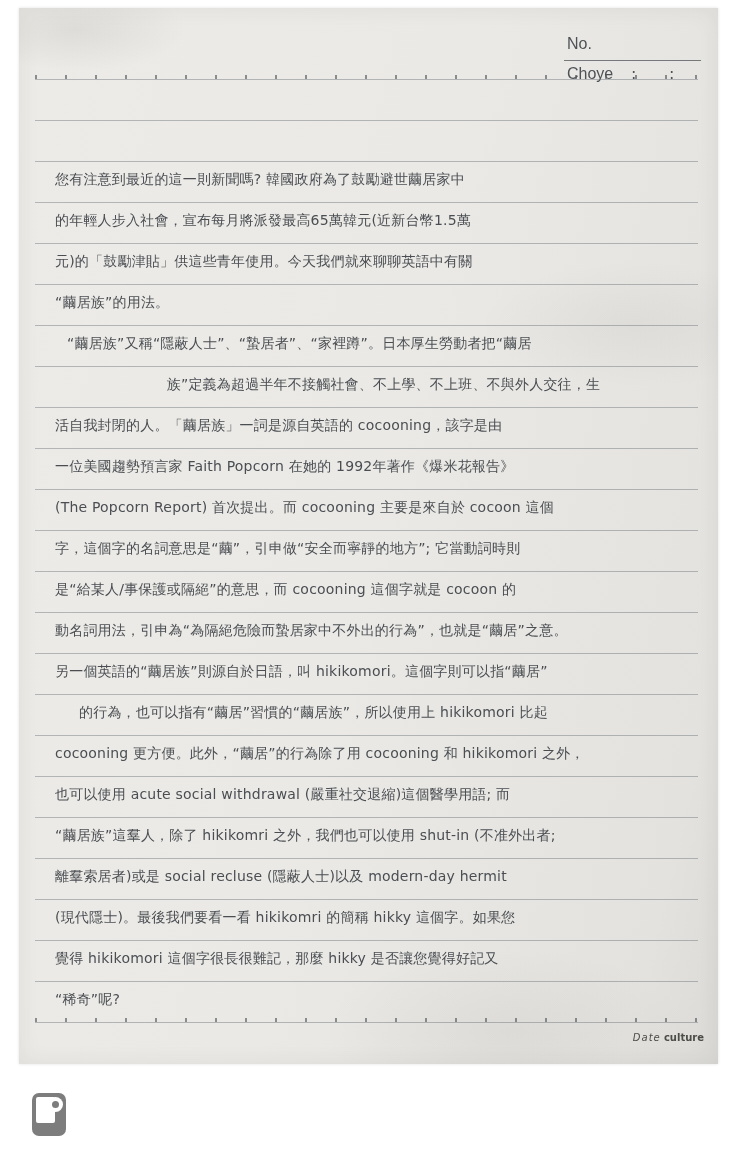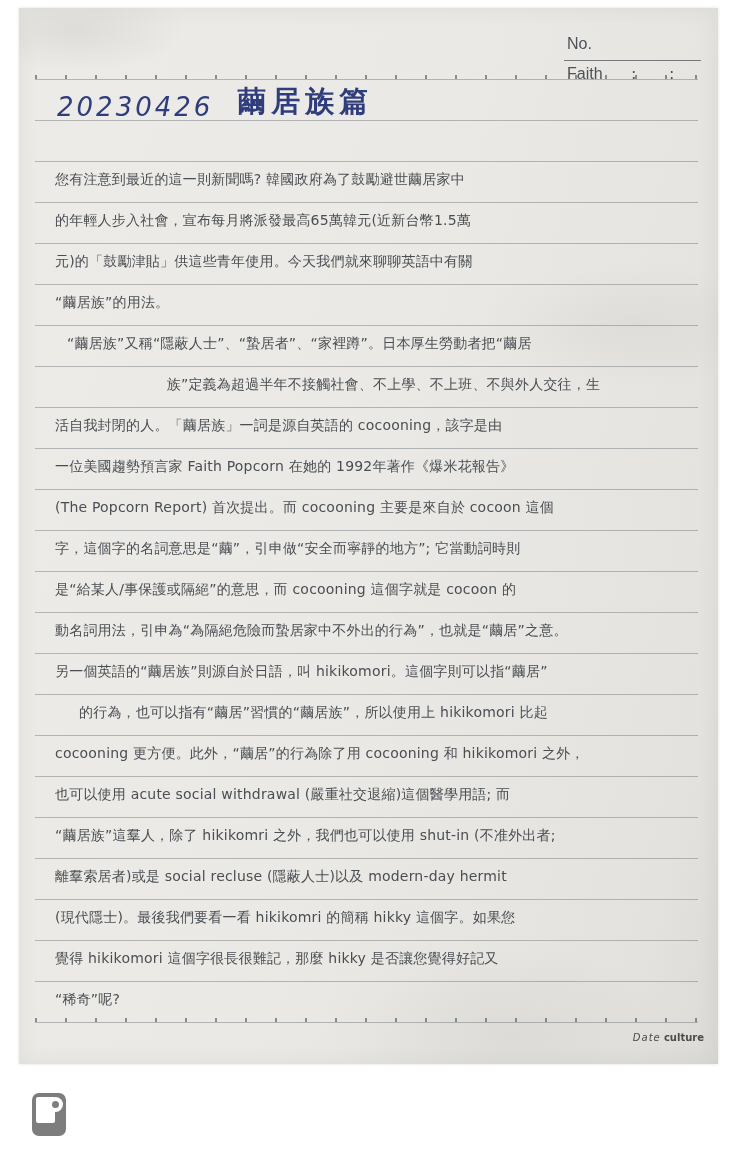--- a/index.html
+++ b/index.html
@@ -76,21 +76,21 @@
   }
 </style>
 </head>
 <body>
 
 <div class="paper">
   <div class="smudge"></div>
 
   <div class="hdr-no">No.</div>
   <div class="hdr-no-line"></div>
-  <div class="hdr-date">Faith</div>
+  <div class="hdr-date">Choye</div>
   <div class="hdr-colon1">:</div>
   <div class="hdr-colon2">:</div>
 
   <div id="rules">
       <div class="rule tick" style="top: 71px;"></div>
       <div class="rule" style="top: 112px;"></div>
       <div class="rule" style="top: 153px;"></div>
       <div class="rule" style="top: 194px;"></div>
       <div class="rule" style="top: 235px;"></div>
       <div class="rule" style="top: 276px;"></div>
@@ -107,24 +107,20 @@
       <div class="rule" style="top: 727px;"></div>
       <div class="rule" style="top: 768px;"></div>
       <div class="rule" style="top: 809px;"></div>
       <div class="rule" style="top: 850px;"></div>
       <div class="rule" style="top: 891px;"></div>
       <div class="rule" style="top: 932px;"></div>
       <div class="rule" style="top: 973px;"></div>
       <div class="rule tick" style="top: 1014px;"></div>
     </div>
 
-  <div class="title-row">
-    <span class="title-date">20230426</span>
-    <span class="title-text">繭居族篇</span>
-  </div>
 
   <div id="hlines">
       <div class="hline" style="top: 148px;">您有注意到最近的這一則新聞嗎? 韓國政府為了鼓勵避世繭居家中</div>
       <div class="hline" style="top: 189px;">的年輕人步入社會，宣布每月將派發最高65萬韓元(近新台幣1.5萬</div>
       <div class="hline" style="top: 230px;">元)的「鼓勵津貼」供這些青年使用。今天我們就來聊聊英語中有關</div>
       <div class="hline" style="top: 271px;">“繭居族”的用法。</div>
       <div class="hline indent" style="top: 312px;">“繭居族”又稱“隱蔽人士”、“蟄居者”、“家裡蹲”。日本厚生勞動者把“繭居</div>
       <div class="hline" style="top: 353px; text-align: center;">族”定義為超過半年不接觸社會、不上學、不上班、不與外人交往，生</div>
       <div class="hline" style="top: 394px;">活自我封閉的人。「繭居族」一詞是源自英語的 cocooning，該字是由</div>
       <div class="hline" style="top: 435px;">一位美國趨勢預言家 Faith Popcorn 在她的 1992年著作《爆米花報告》</div>

